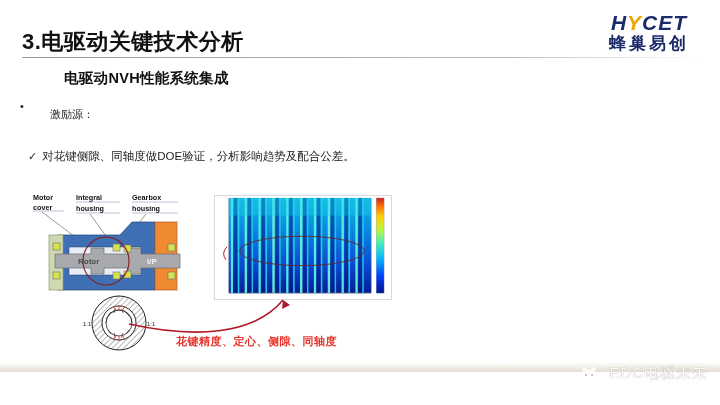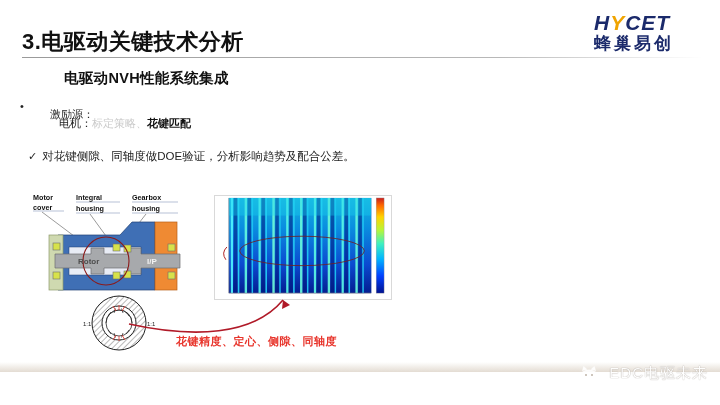--- a/index.html
+++ b/index.html
@@ -2,21 +2,21 @@
 <html><head>
 <meta charset="utf-8">
 <style>
   * { margin:0; padding:0; box-sizing:border-box; }
   html,body { width:720px; height:405px; background:#ffffff; overflow:hidden; }
   body { font-family:"Liberation Sans","DejaVu Sans",sans-serif; }
 
   .slide { position:relative; width:720px; height:405px; background:#fff; }
 
   
-  .logo { position:absolute; right:16px; top:12px; width:110px; line-height:1; }
+  .logo { position:absolute; right:16px; top:12px; width:110px; text-align:center; line-height:1; }
   .logo-top { font-size:21px; font-weight:bold; color:#1b2a6b; letter-spacing:1px;
               font-style:italic; position:relative; display:inline-block; }
   .logo-y { color:#f0a400; }
   .logo-sub { font-size:17px; font-weight:bold; color:#1b2a6b; letter-spacing:3px;
               margin-top:2px; }
 
   
   .title { position:absolute; left:22px; top:27px; font-size:22px; font-weight:bold;
            color:#111; letter-spacing:.5px; }
   .divider { position:absolute; left:22px; top:57px; width:680px; height:1px;
@@ -82,21 +82,20 @@
 
   <div class="title">3.电驱动关键技术分析</div>
   <div class="divider"></div>
   <div class="subtitle">电驱动NVH性能系统集成</div>
 
   <div class="bul1">
     <span class="dot">•</span>
     <span class="txt">激励源：</span>
   </div>
 
-  <div class="bul1b"><span>电机：</span><span class="gray">标定策略、</span><span class="strong">花键匹配</span></div>
 
   <div class="bul2">
     <span class="ck">✓</span><span>对花键侧隙、同轴度做DOE验证，分析影响趋势及配合公差。</span>
   </div>
 
   <div class="figure">
 
     <svg class="xsec" viewBox="0 0 172 112">
 
       <g stroke="#555" stroke-width="0.6" fill="none">

